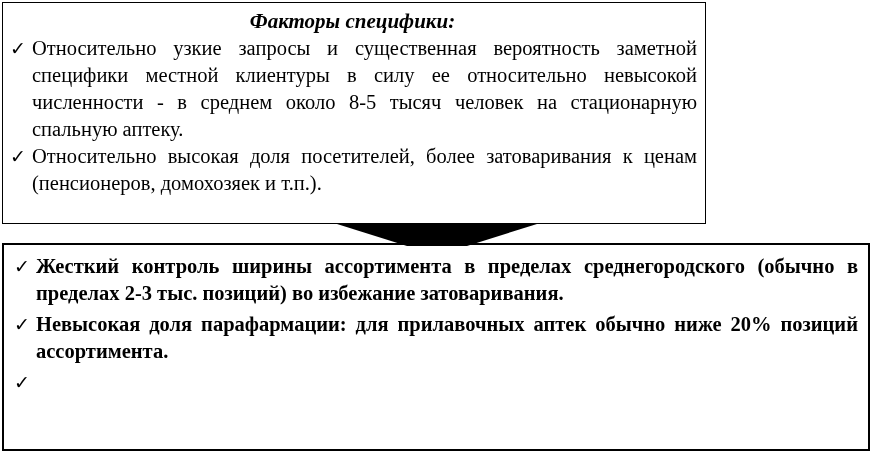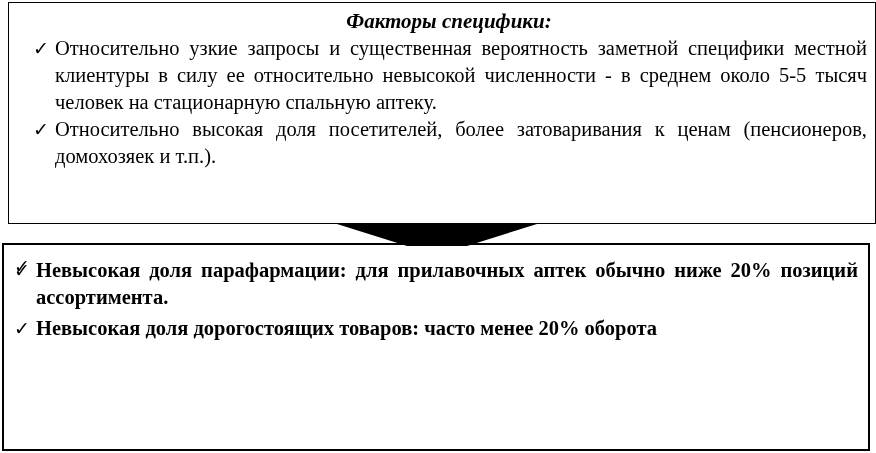--- a/index.html
+++ b/index.html
@@ -16,27 +16,27 @@
   }
   .page {
     position: relative;
     width: 876px;
     height: 453px;
   }
 
   
   .box-top {
     position: absolute;
-    left: 8px;
+    left: 2px;
     top: 2px;
-    width: 868px;
+    width: 704px;
     height: 222px;
     border: 1px solid #000000;
     box-sizing: border-box;
-    padding: 6px 8px 0 22px;
+    padding: 6px 8px 0 5px;
   }
   .box-top-title {
     text-align: center;
     font-style: italic;
     font-weight: bold;
     font-size: 21px;
     line-height: 24px;
     margin: 0 0 2px 0;
   }
   .bullet-list {
@@ -110,21 +110,21 @@
 
 <div class="page">
 
   <div class="box-top">
     <div class="box-top-title">Факторы специфики:</div>
 
     <div class="bullet-list">
 
       <div class="bullet-item">
         <span class="tick">✓</span>
-        <span class="txt">Относительно узкие запросы и существенная вероятность заметной специфики местной клиентуры в силу ее относительно невысокой численности - в среднем около 5-5 тысяч человек на стационарную спальную аптеку.</span>
+        <span class="txt">Относительно узкие запросы и существенная вероятность заметной специфики местной клиентуры в силу ее относительно невысокой численности - в среднем около 8-5 тысяч человек на стационарную спальную аптеку.</span>
       </div>
 
       <div class="bullet-item">
         <span class="tick">✓</span>
         <span class="txt">Относительно высокая доля посетителей, более затоваривания к ценам (пенсионеров, домохозяек и т.п.).</span>
       </div>
 
     </div>
   </div>
 
@@ -132,32 +132,32 @@
     <svg width="200" height="22" viewBox="0 0 200 22" xmlns="http://www.w3.org/2000/svg">
       <polygon points="0,0 200,0 130,22 70,22" fill="#000000"></polygon>
     </svg>
   </div>
 
   <div class="box-bottom">
     <div class="bullet-list">
 
       <div class="bullet-item-bold">
         <span class="tick">✓</span>
+        <span class="txt">Жесткий контроль ширины ассортимента в пределах среднегородского (обычно в пределах 2-3 тыс. позиций) во избежание затоваривания.</span>
       </div>
 
       <div class="spacer-4"></div>
 
       <div class="bullet-item-bold">
         <span class="tick">✓</span>
         <span class="txt">Невысокая доля парафармации: для прилавочных аптек обычно ниже 20% позиций ассортимента.</span>
       </div>
 
       <div class="spacer-4"></div>
 
       <div class="bullet-item-bold">
         <span class="tick">✓</span>
-        <span class="txt">Невысокая доля дорогостоящих товаров: часто менее 20% оборота</span>
       </div>
 
     </div>
   </div>
 
 </div>
 
 </body></html>

